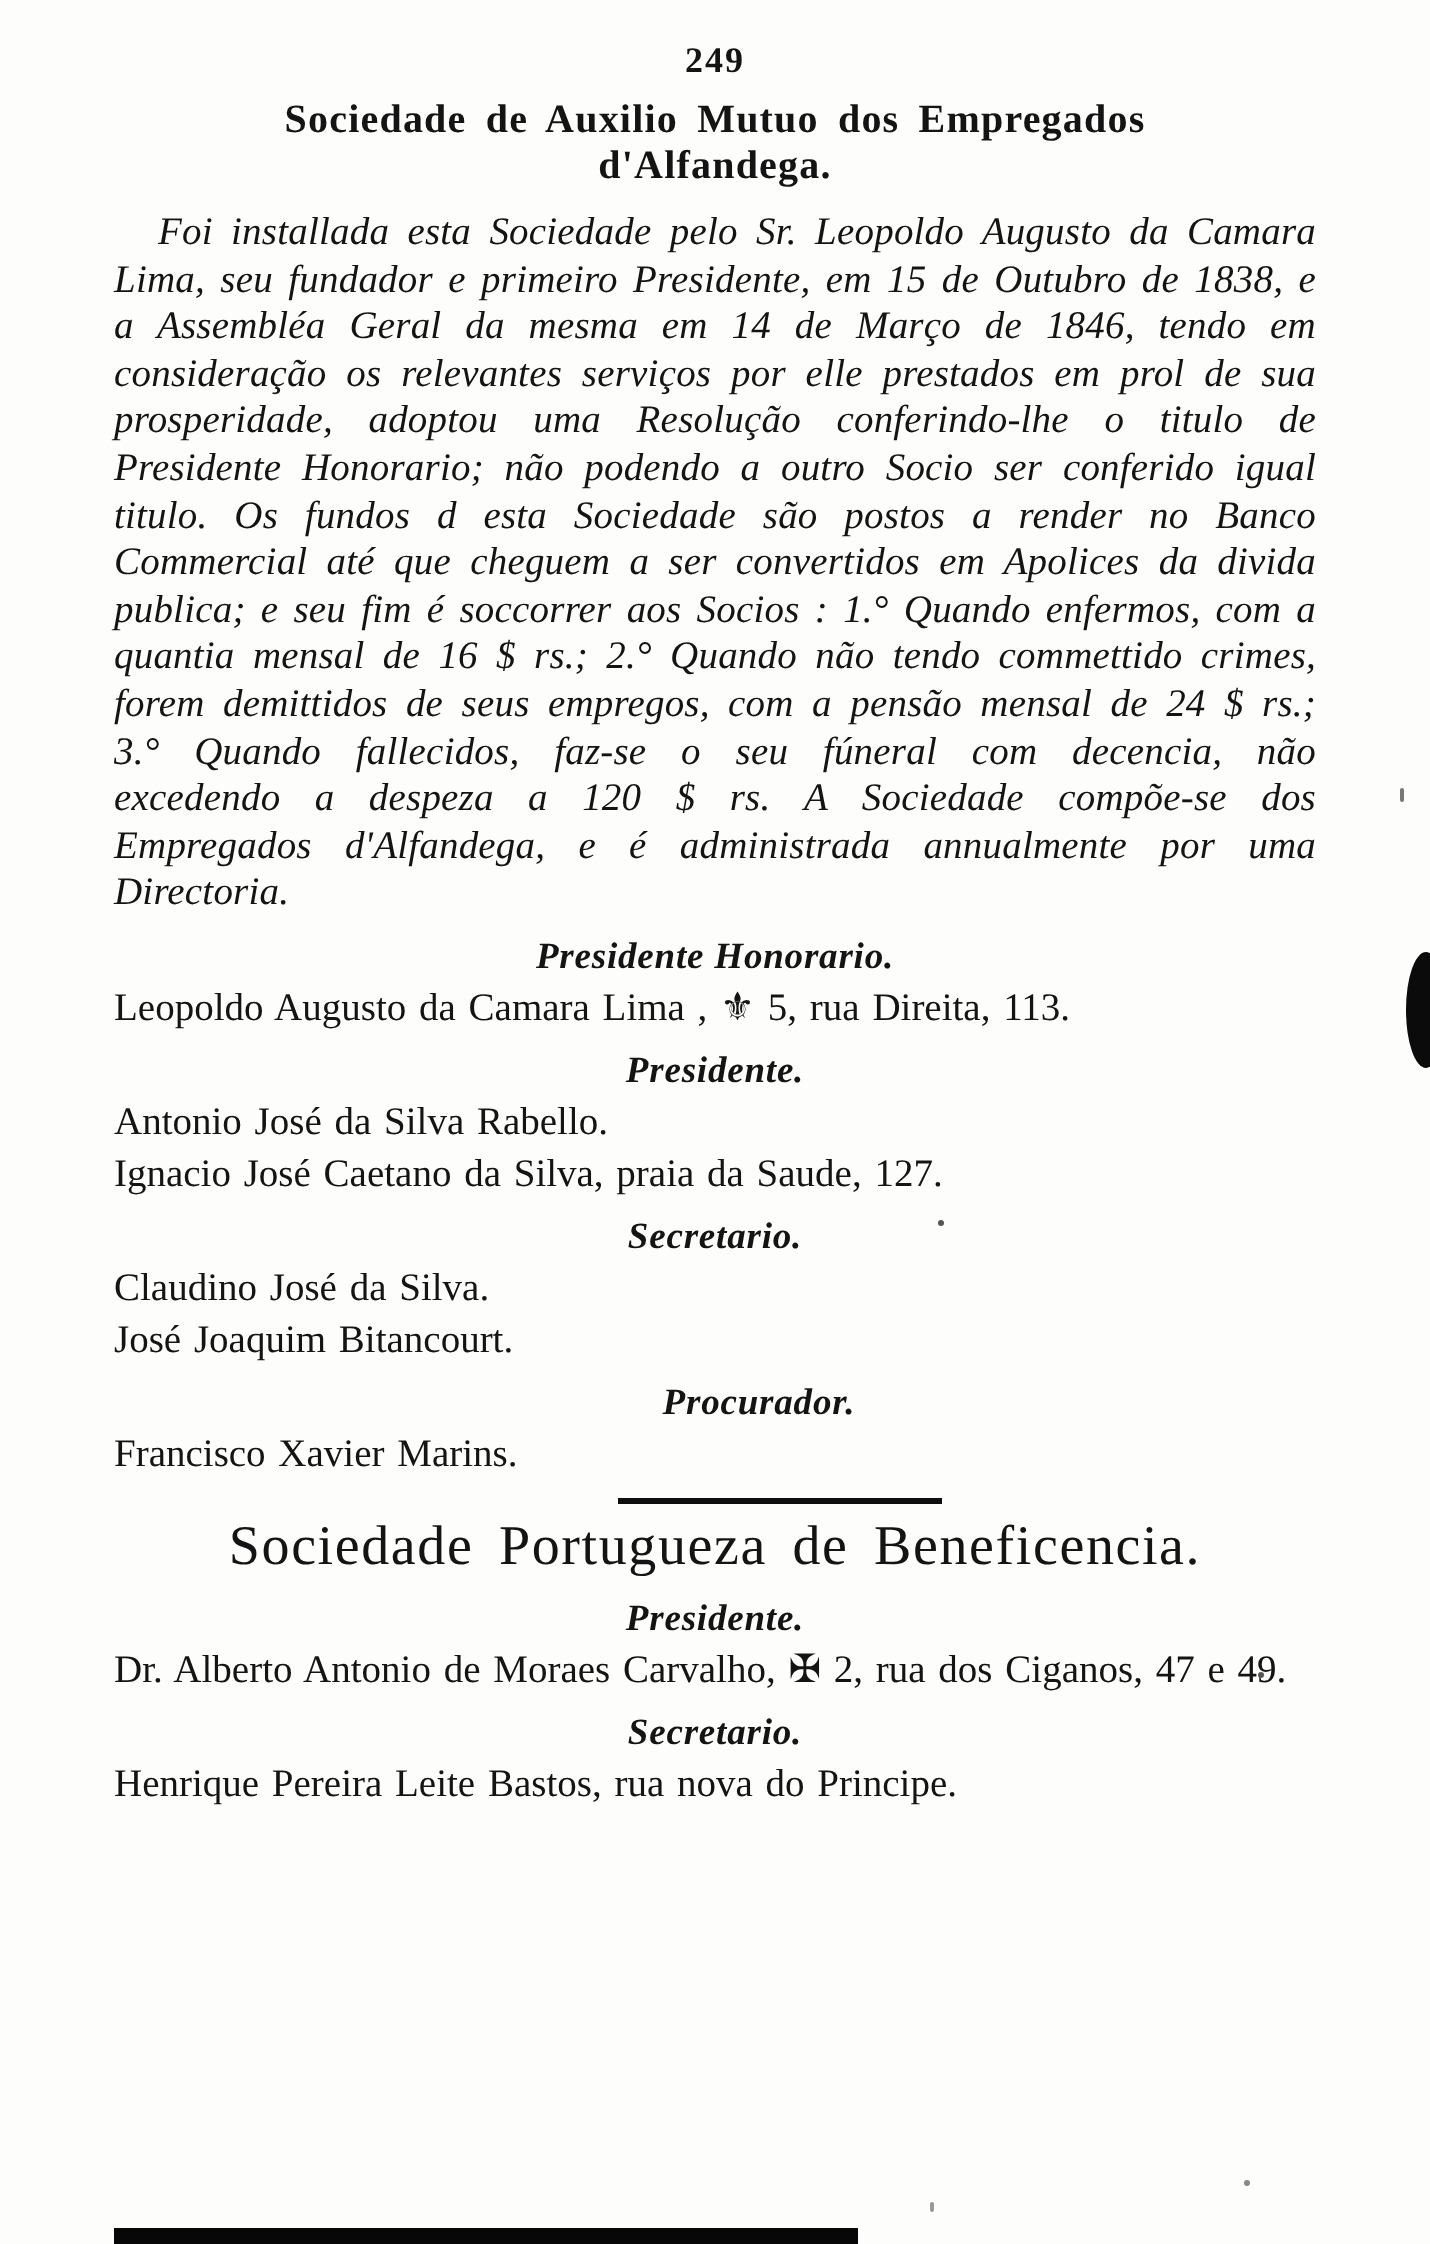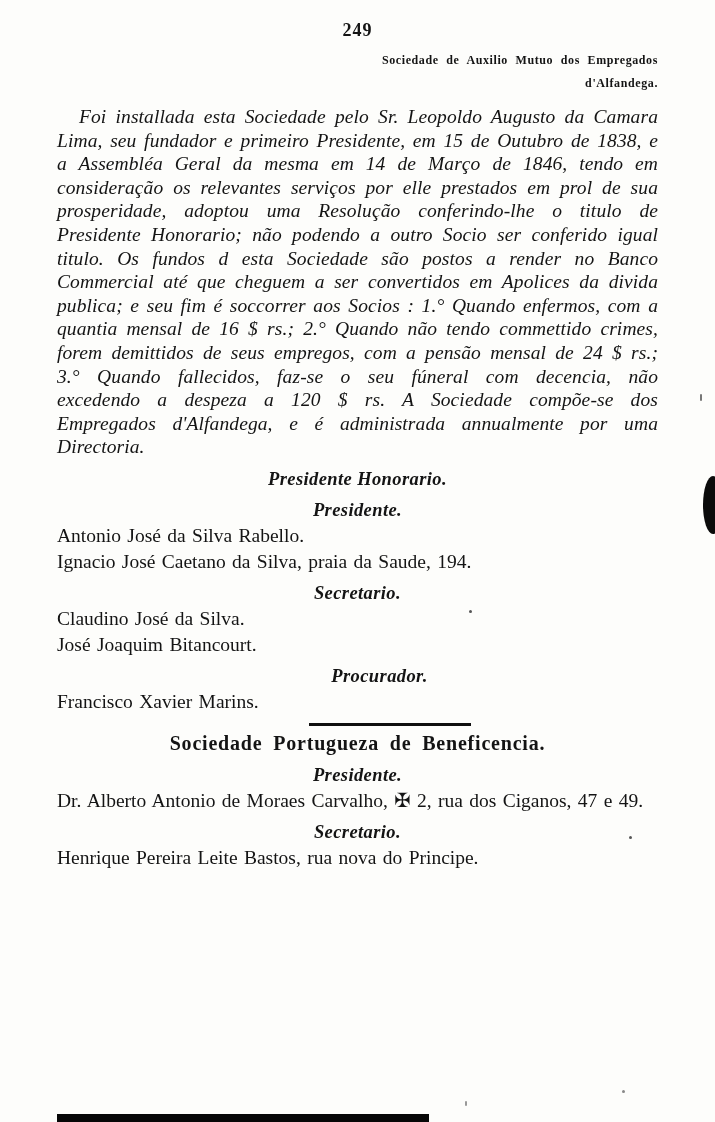--- a/index.html
+++ b/index.html
@@ -17,23 +17,23 @@
     width:601px;
   }
   .page-number{
     text-align:center;
     font-weight:bold;
     font-size:18px;
     letter-spacing:1px;
     margin-bottom:8px;
   }
   .society-title{
-    text-align:right;
+    text-align:center;
     font-weight:bold;
-    font-size:12px;
+    font-size:20px;
     line-height:23px;
     letter-spacing:0.6px;
     word-spacing:4px;
     font-family:Liberation Serif, serif;
   }
   .body-par{
     margin-top:10px;
     font-size:19.5px;
     line-height:23.6px;
     text-align:justify;
@@ -66,22 +66,22 @@
   .section-divider{
     width:162px;
     border:0;
     border-top:3.5px solid #0f0f0f;
     margin:10px auto 6px auto;
     transform:translateX(32px);
   }
   .society2-block{ margin-top:2px; }
   .society2-title{
     text-align:center;
-    font-weight:bold;
-    font-size:20px;
+    font-weight:normal;
+    font-size:28px;
     letter-spacing:0.8px;
     word-spacing:5px;
     margin-top:6px;
   }
   
   .edge-blob{
     position:absolute;
     right:-8px; top:476px;
     width:20px; height:58px;
     background:#0b0b0b;
@@ -109,25 +109,26 @@
 
   <div class="society-title">
     <div>Sociedade de Auxilio Mutuo dos Empregados</div>
     <div>d'Alfandega.</div>
   </div>
 
   <div class="body-par">Foi installada esta Sociedade pelo Sr. Leopoldo Augusto da Camara Lima, seu fundador e primeiro Presidente, em 15 de Outubro de 1838, e a Assembléa Geral da mesma em 14 de Março de 1846, tendo em consideração os relevantes serviços por elle prestados em prol de sua prosperidade, adoptou uma Resolução conferindo-lhe o titulo de Presidente Honorario; não podendo a outro Socio ser conferido igual titulo. Os fundos d esta Sociedade são postos a render no Banco Commercial até que cheguem a ser convertidos em Apolices da divida publica; e seu fim é soccorrer aos Socios : 1.° Quando enfermos, com a quantia mensal de 16 $ rs.; 2.° Quando não tendo commettido crimes, forem demittidos de seus empregos, com a pensão mensal de 24 $ rs.; 3.° Quando fallecidos, faz-se o seu fúneral com decencia, não excedendo a despeza a 120 $ rs. A Sociedade compõe-se dos Empregados d'Alfandega, e é administrada annualmente por uma Directoria.</div>
 
   <div>
     <div class="officer-title">Presidente Honorario.</div>
+    <div class="officer-name">Leopoldo Augusto da Camara Lima , ⚜ 5, rua Direita, 113.</div>
 
     <div class="officer-title">Presidente.</div>
     <div class="officer-name">Antonio José da Silva Rabello.</div>
 
-    <div class="officer-name">Ignacio José Caetano da Silva, praia da Saude, 194.</div>
+    <div class="officer-name">Ignacio José Caetano da Silva, praia da Saude, 127.</div>
 
     <div class="officer-title">Secretario.</div>
     <div class="officer-name">Claudino José da Silva.</div>
 
     <div class="officer-name">José Joaquim Bitancourt.</div>
 
     <div class="officer-title shift-r2">Procurador.</div>
     <div class="officer-name">Francisco Xavier Marins.</div>
   </div>
 

